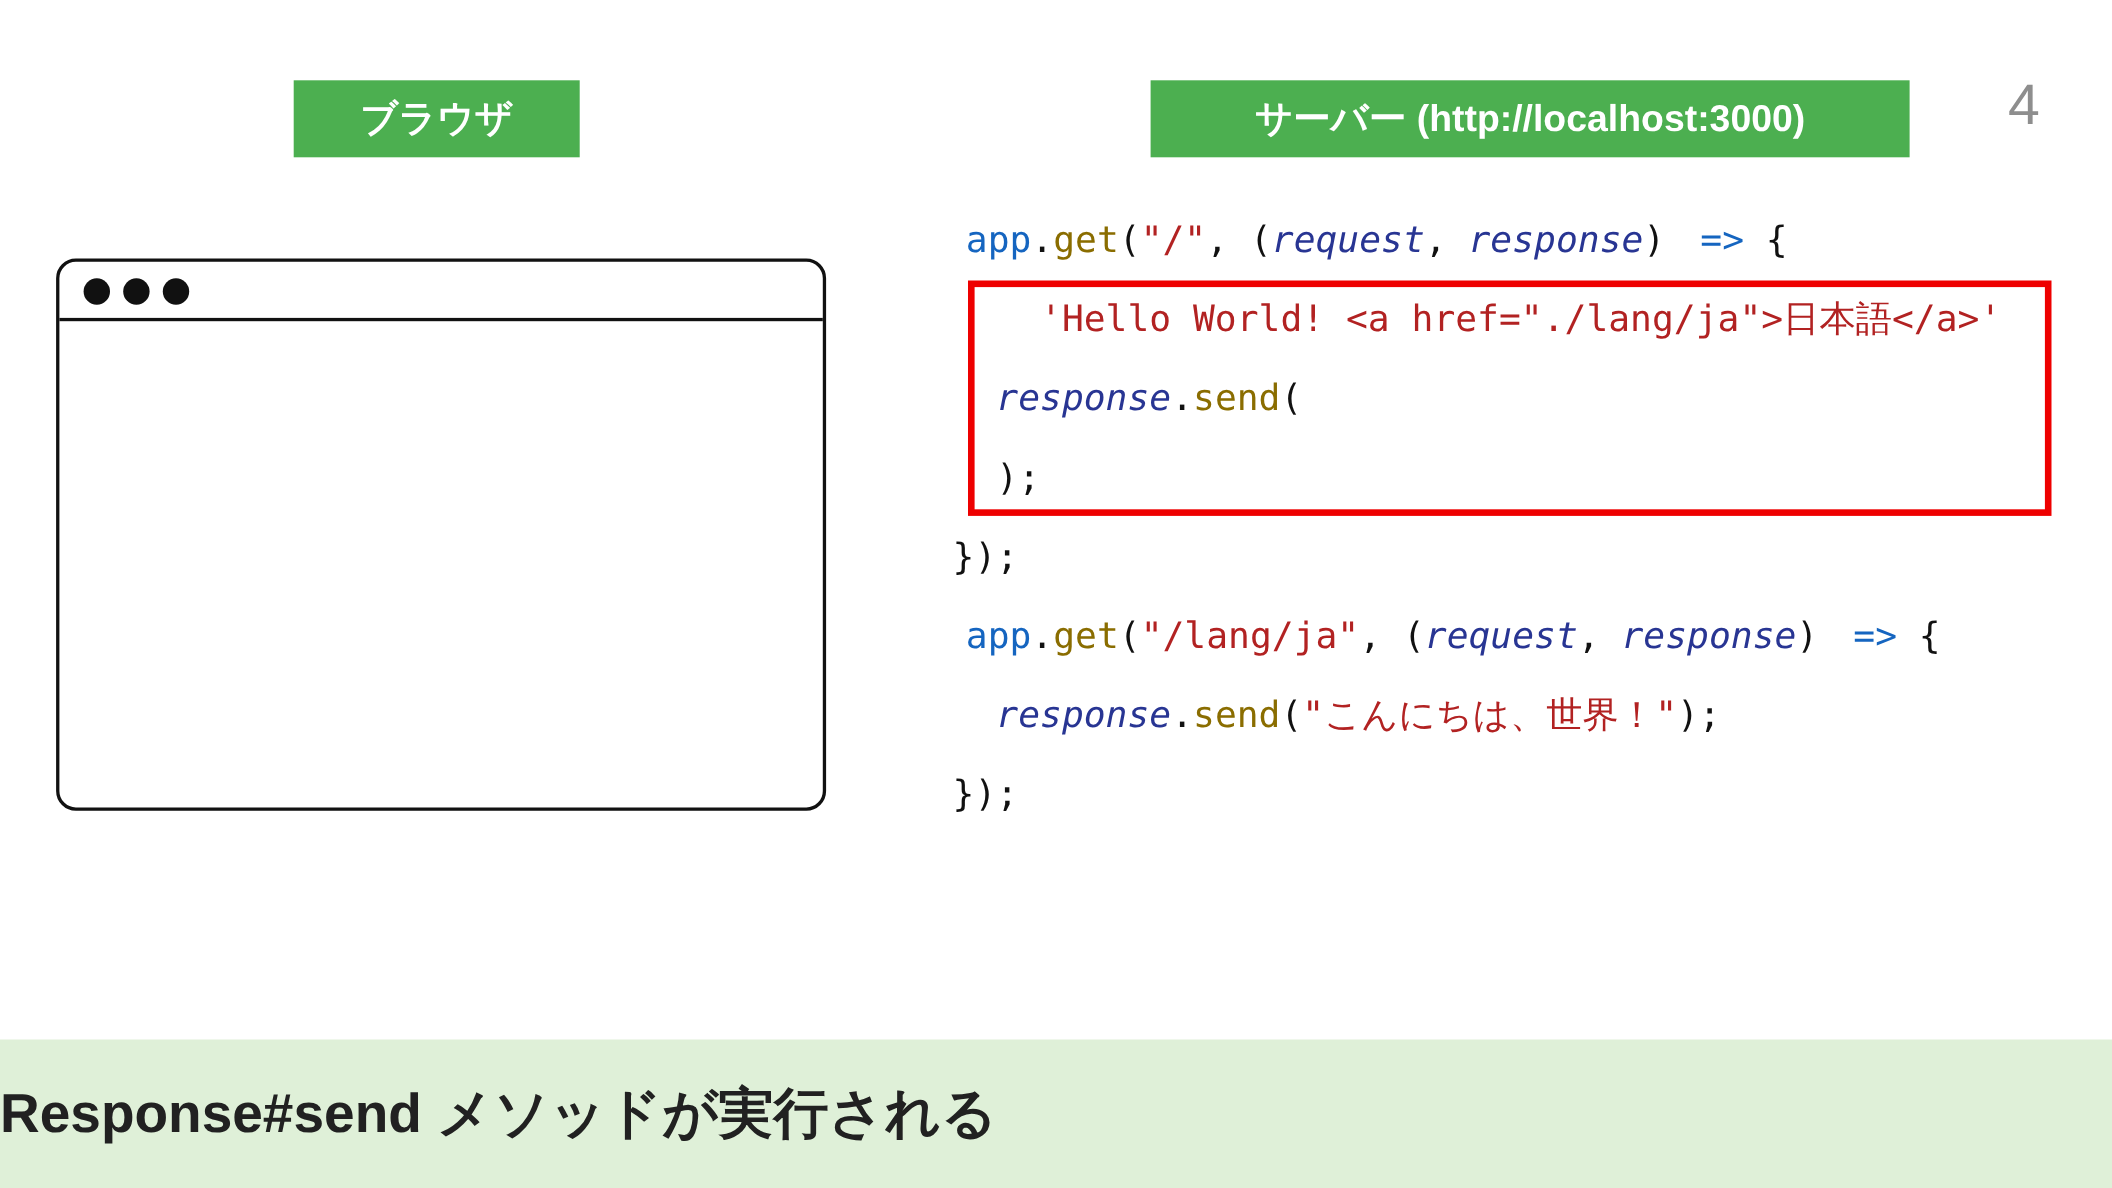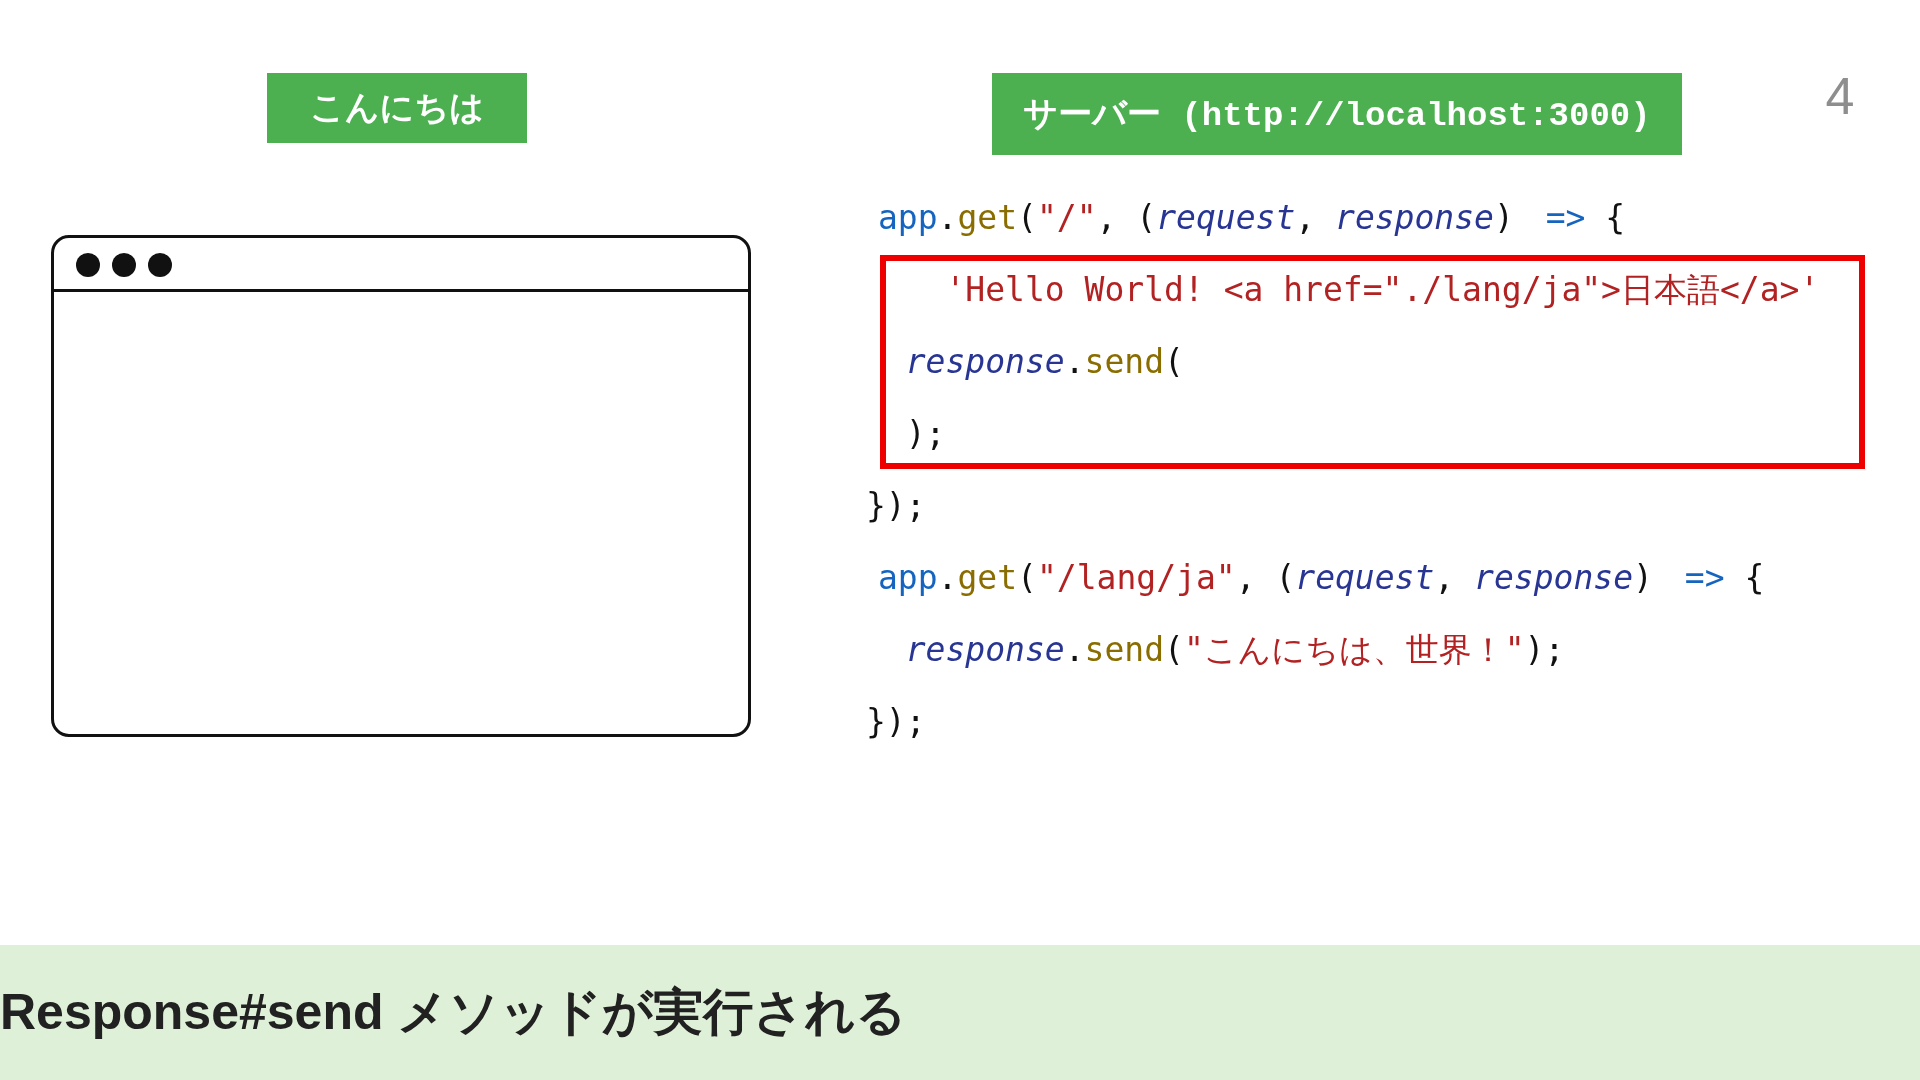--- a/index.html
+++ b/index.html
@@ -24,21 +24,21 @@
     position: absolute;
     background: var(--green);
     color: #ffffff;
     font-weight: bold;
     font-size: 34px;
     display: flex;
     align-items: center;
     justify-content: center;
   }
   .browser-label { left: 267px; top: 73px; width: 260px; height: 70px; }
-  .server-label  { left: 992px; top: 73px; width: 690px; height: 82px; font-family: Liberation Mono, monospace; }
+  .server-label  { left: 1046px; top: 73px; width: 690px; height: 70px; }
 
   .page-number {
     position: absolute;
     left: 1800px; top: 66px; width: 80px;
     text-align: center;
     font-size: 52px;
     color: var(--gray);
   }
 
   
@@ -115,21 +115,21 @@
     font-size: 50px;
     font-weight: 600;
     color: var(--banner_text);
   }
 </style>
 </head>
 <body>
 
 <div class="slide">
 
-  <div class="section-label browser-label">こんにちは</div>
+  <div class="section-label browser-label">ブラウザ</div>
 
   <div class="section-label server-label">サーバー (http://localhost:3000)</div>
 
   <div class="page-number">4</div>
 
   <div class="browser-window">
     <div class="browser-header">
       <span class="dot dot1"></span>
       <span class="dot dot2"></span>
       <span class="dot dot3"></span>

